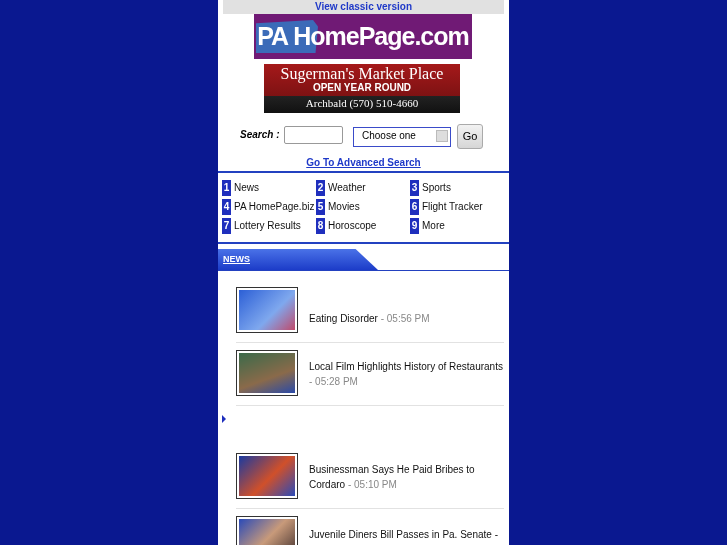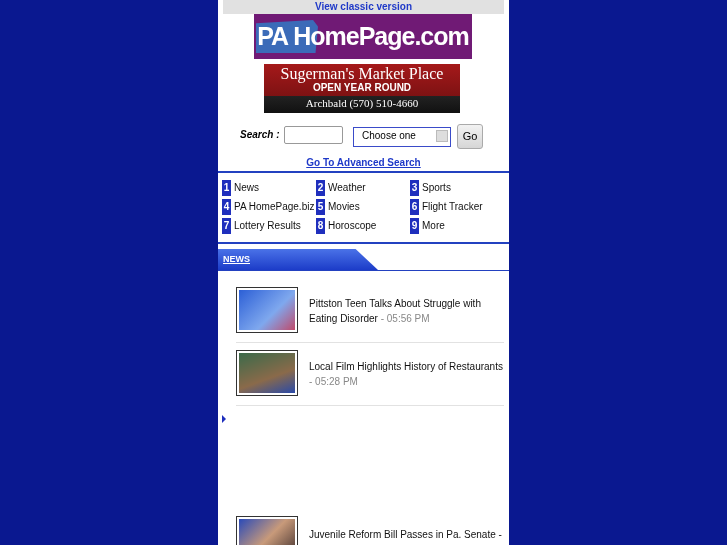--- a/index.html
+++ b/index.html
@@ -75,32 +75,38 @@
   <div class="rule" style="top:242px"></div>
   <div class="tab">
       <span>NEWS</span>
     </div>
   <div class="rule" style="top:270px;height:1px"></div>
 
   <div class="item" style="top:286px;height:56px">
     <div class="thumb" style="top:1px">
         <div style="background:linear-gradient(135deg,#2c5fd6,#7fa8ee 60%,#c04a6a)"></div>
       </div>
-    <div class="title" style="top:10px;"><span>Pittston Teen Talks About Struggle with</span><br><span>Eating Disorder</span><span class="time"> - 05:56 PM</span></div>
+    <div class="title" style="top:10px;"><br><span>Eating Disorder</span><span class="time"> - 05:56 PM</span></div>
   </div>
 
   <div class="item" style="top:349px;height:56px">
     <div class="thumb" style="top:1px">
         <div style="background:linear-gradient(160deg,#3b6a4a,#8a6a4a 60%,#2a4aa8)"></div>
       </div>
     <div class="title" style="top:10px;width:195px"><span>Local Film Highlights History of Restaurants</span><br><span class="time">- 05:28 PM</span></div>
   </div>
 
   <div class="bullet" style="top:415px"></div>
 
+  <div class="item" style="top:452px;height:56px">
+    <div class="thumb" style="top:1px">
+        <div style="background:linear-gradient(135deg,#1a3aa0,#d0502a 55%,#2a4ab8)"></div>
+      </div>
+    <div class="title" style="top:10px"><span>Businessman Says He Paid Bribes to</span><br><span>Cordaro</span><span class="time"> - 05:10 PM</span></div>
+  </div>
 
   <div class="item" style="top:515px;height:56px;border:none">
     <div class="thumb" style="top:1px">
         <div style="background:linear-gradient(135deg,#2a4ab8,#c89a7a 50%,#3a2a2a)"></div>
       </div>
-    <div class="title" style="top:12px"><span>Juvenile Reform Bill Passes in Pa. Senate -</span></div>
+    <div class="title" style="top:12px"><span>Juvenile Diners Bill Passes in Pa. Senate -</span></div>
   </div>
 </div>
 
 </body></html>

